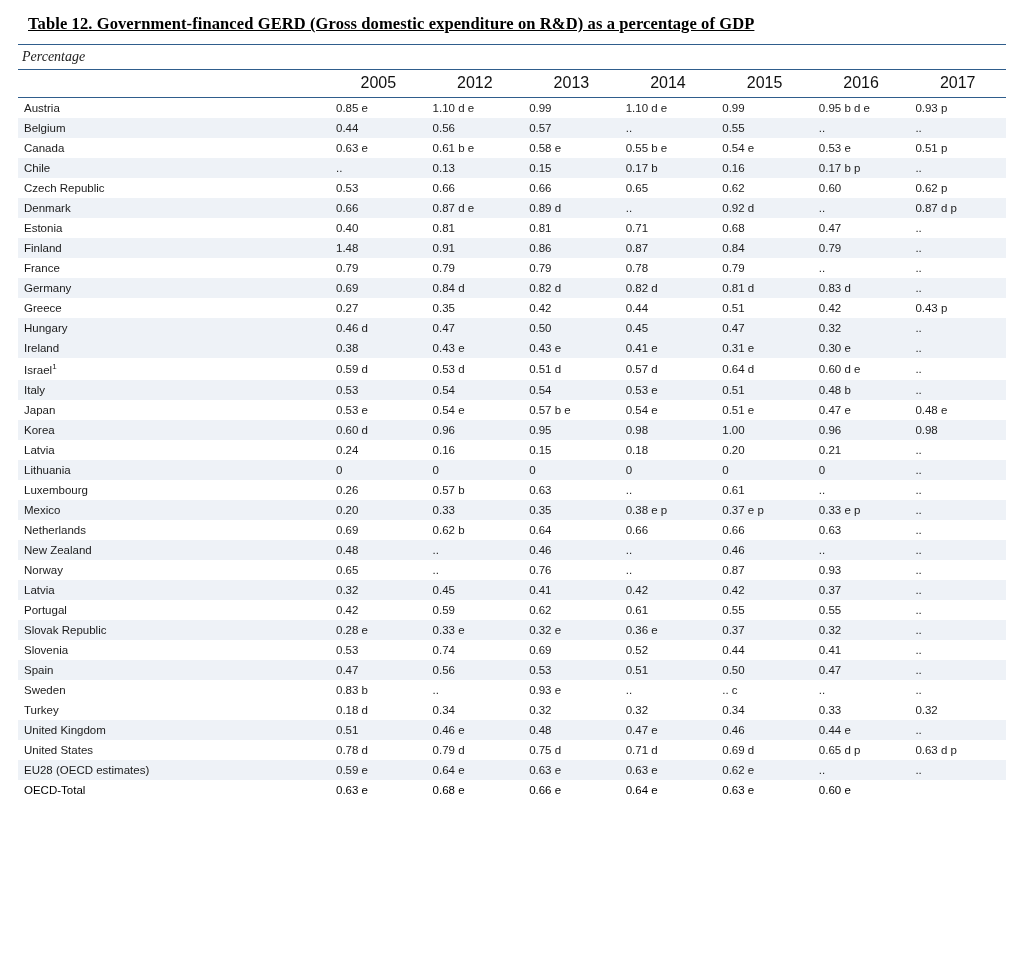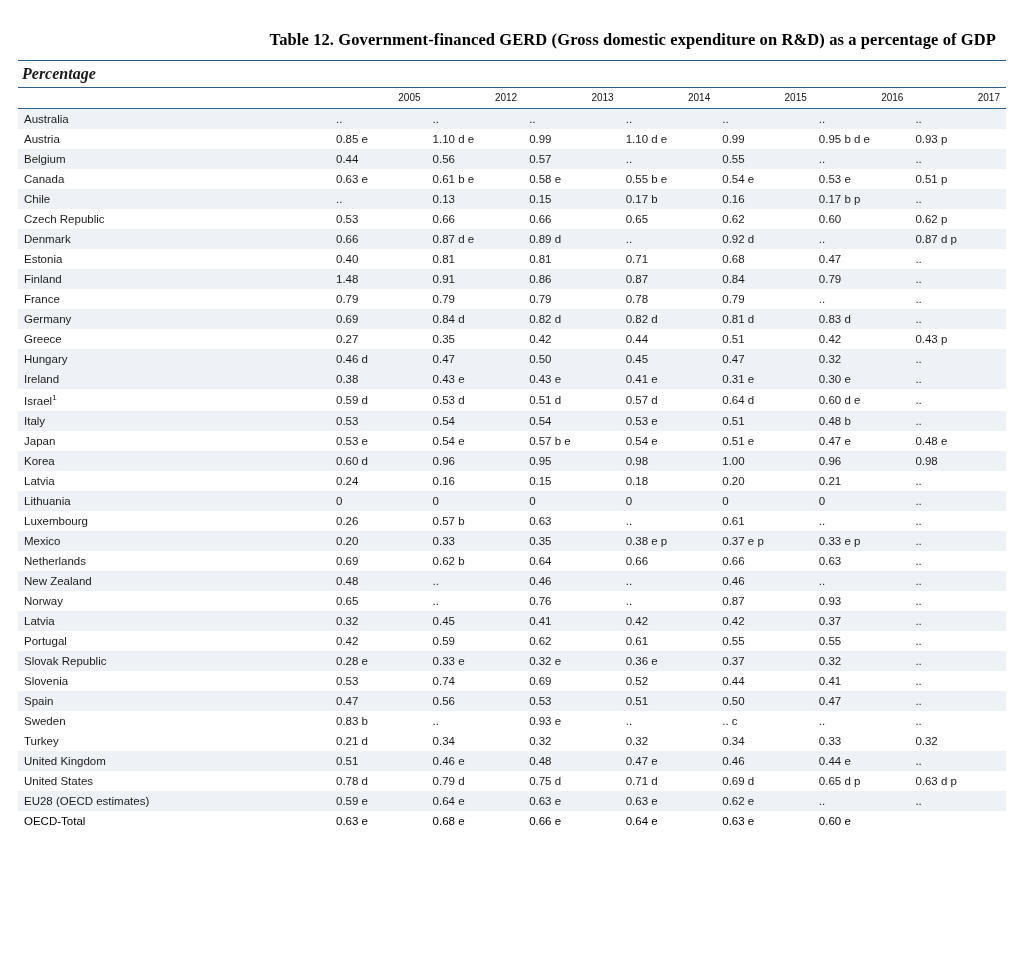--- a/index.html
+++ b/index.html
@@ -18,45 +18,45 @@
     width: 1024px;
     height: 968px;
     box-sizing: border-box;
     padding: 0 18px;
     position: relative;
   }
   .title {
     font-family: "Liberation Serif", serif;
     font-size: 16.5px;
     font-weight: bold;
-    text-align: right;
+    text-align: left;
     color: #000000;
-    padding: 30px 10px 10px 10px;
+    padding: 14px 10px 10px 10px;
     letter-spacing: 0.1px;
+    text-decoration: underline;
   }
   .subtitle {
     font-family: "Liberation Serif", serif;
     font-style: italic;
-    font-size: 16px;
+    font-size: 14px;
     color: #1a1a1a;
     padding: 4px 0 4px 4px;
     border-top: 1.2px solid #2f5d8c;
-    font-weight: bold;
   }
   table {
     width: 100%;
     border-collapse: collapse;
     font-size: 11.5px;
     table-layout: fixed;
   }
   thead th {
     font-weight: normal;
-    font-size: 10px;
+    font-size: 16px;
     color: #111111;
-    text-align: right;
+    text-align: center;
     padding: 4px 6px 5px 6px;
     border-top: 1.2px solid #2f5d8c;
     border-bottom: 1px solid #2f5d8c;
     background: #ffffff;
   }
   thead th.country-col {
     width: 300px;
   }
   tbody td {
     padding: 4px 6px;
@@ -96,30 +96,20 @@
         <th>2005</th>
         <th>2012</th>
         <th>2013</th>
         <th>2014</th>
         <th>2015</th>
         <th>2016</th>
         <th>2017</th>
       </tr>
     </thead>
     <tbody id="table-body">
-        <tr class="shade">
-          <td class="country">Australia</td>
-          <td>..</td>
-          <td>..</td>
-          <td>..</td>
-          <td>..</td>
-          <td>..</td>
-          <td>..</td>
-          <td>..</td>
-        </tr>
         <tr>
           <td class="country">Austria</td>
           <td>0.85 e</td>
           <td>1.10 d e</td>
           <td>0.99</td>
           <td>1.10 d e</td>
           <td>0.99</td>
           <td>0.95 b d e</td>
           <td>0.93 p</td>
         </tr>
@@ -408,21 +398,21 @@
           <td>0.83 b</td>
           <td>..</td>
           <td>0.93 e</td>
           <td>..</td>
           <td>.. c</td>
           <td>..</td>
           <td>..</td>
         </tr>
         <tr>
           <td class="country">Turkey</td>
-          <td>0.21 d</td>
+          <td>0.18 d</td>
           <td>0.34</td>
           <td>0.32</td>
           <td>0.32</td>
           <td>0.34</td>
           <td>0.33</td>
           <td>0.32</td>
         </tr>
         <tr class="shade">
           <td class="country">United Kingdom</td>
           <td>0.51</td>

